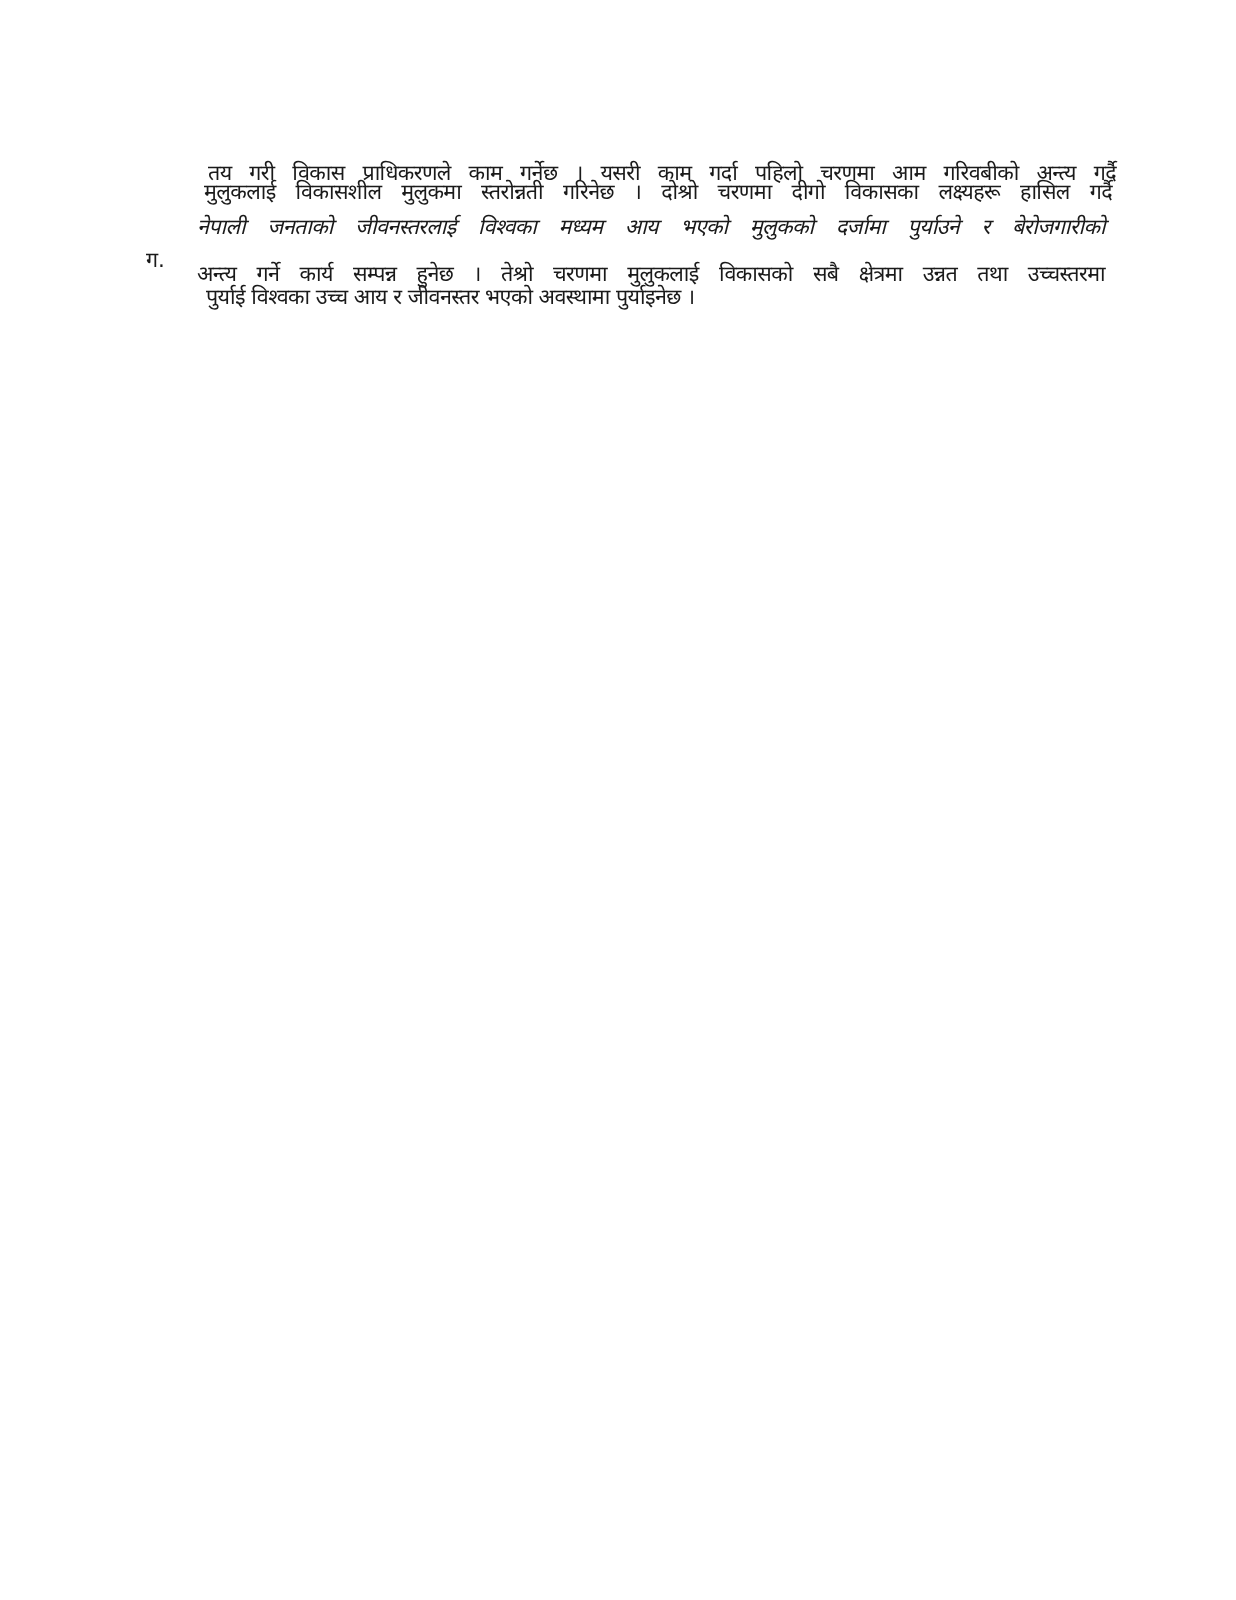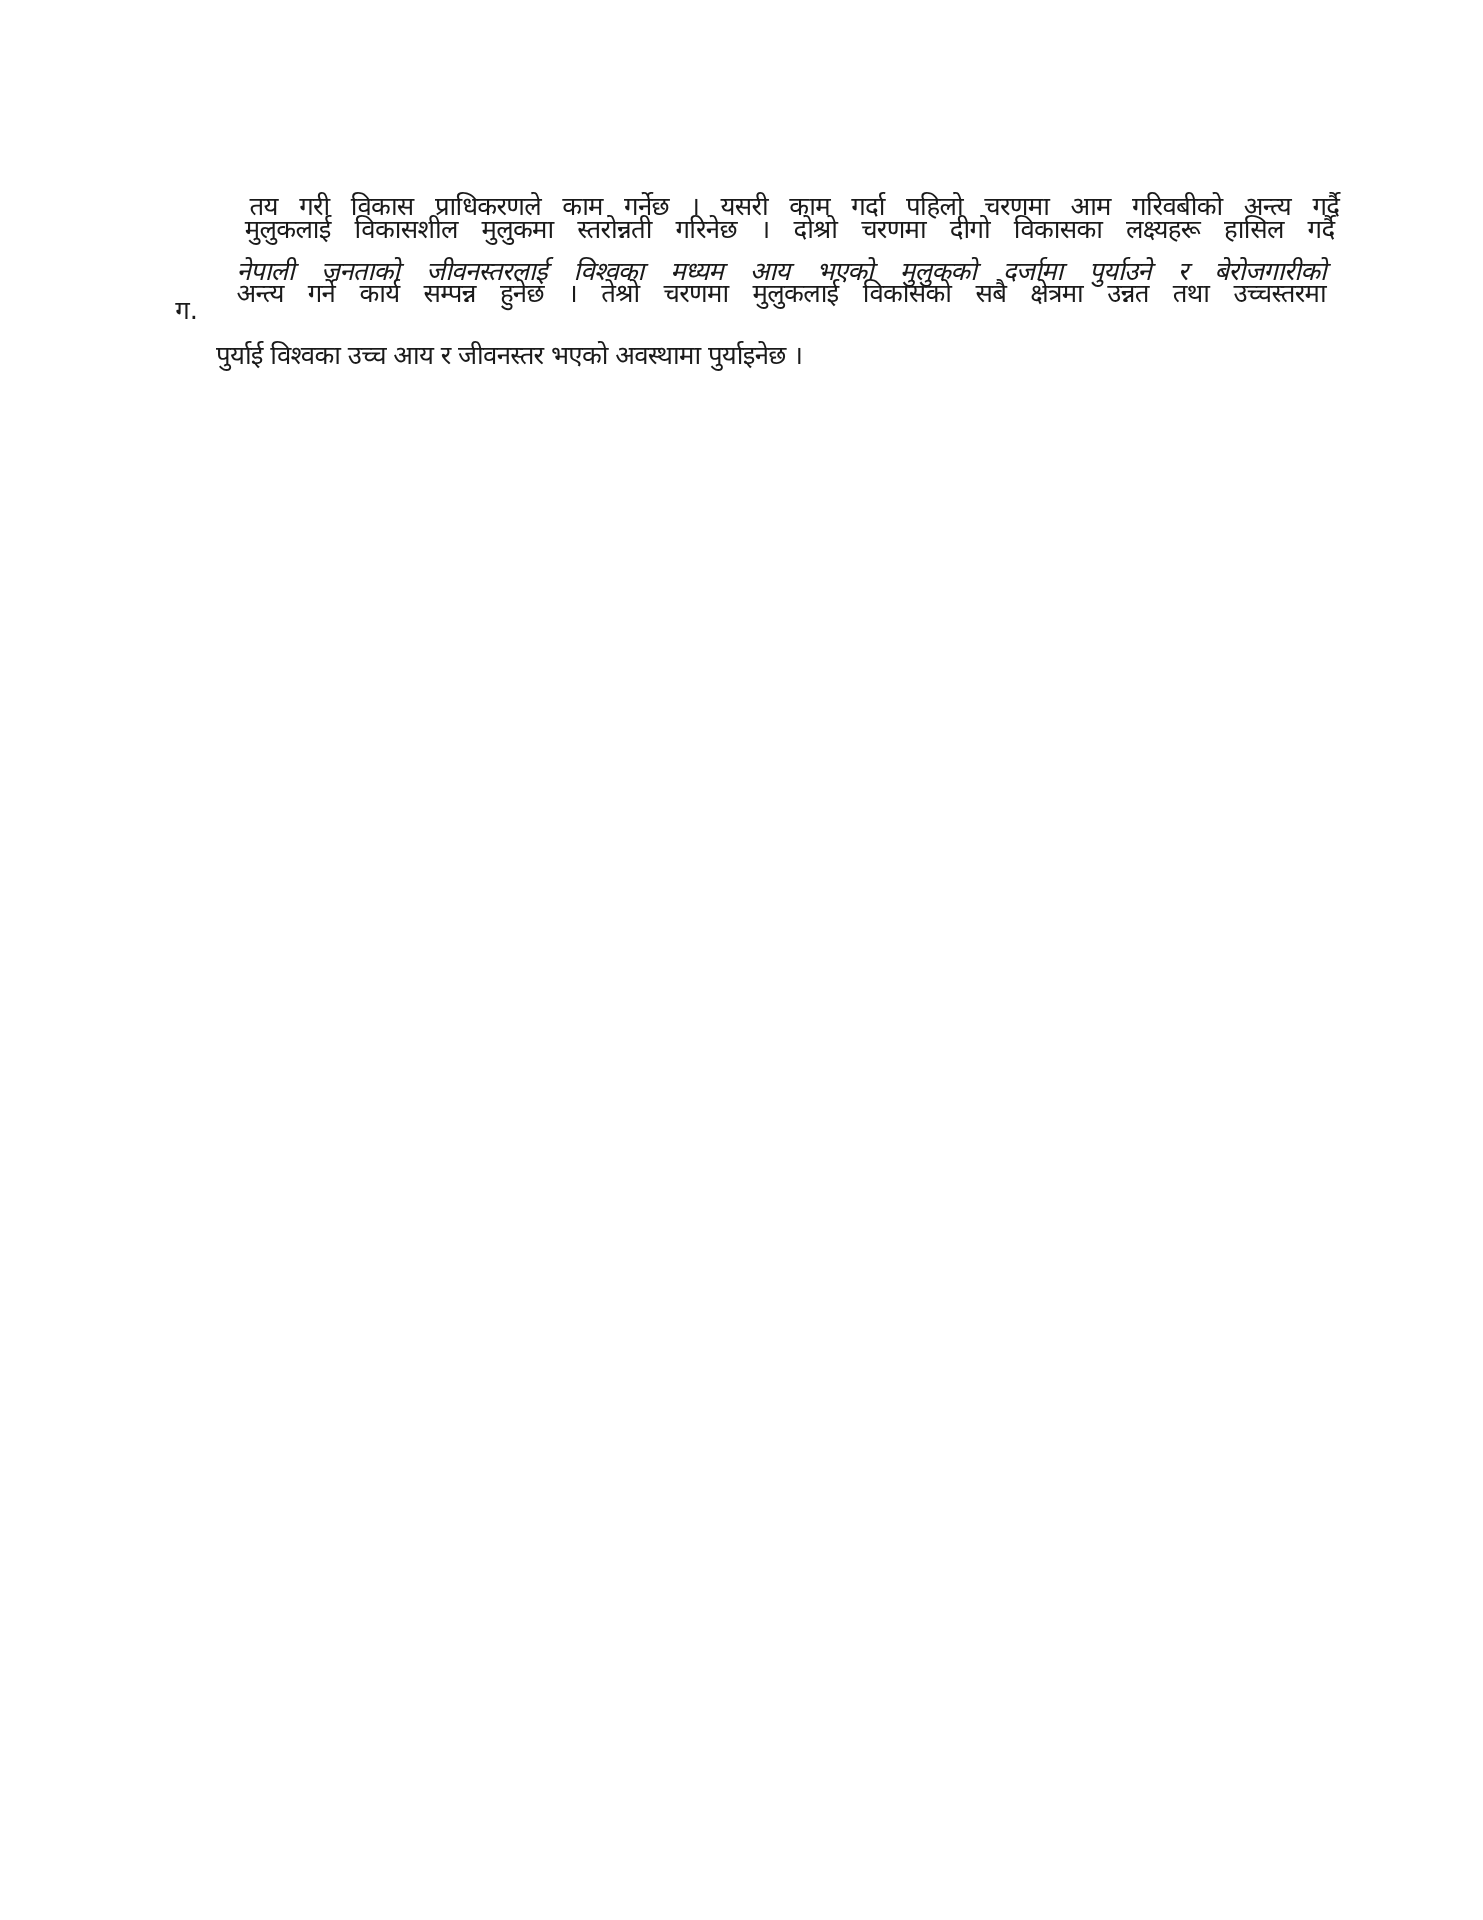--- a/index.html
+++ b/index.html
@@ -12,22 +12,22 @@
 </style>
 </head>
 <body>
 
 <div class="page">
 
   <div>
     <div class="line justify" style="left:208px;top:142px;width:908px;margin-top:16px;">तय गरी विकास प्राधिकरणले काम गर्नेछ । यसरी काम गर्दा पहिलो चरणमा आम गरिवबीको अन्त्य गर्दै</div>
     <div class="line justify" style="left:204px;top:177px;width:908px;">मुलुकलाई विकासशील मुलुकमा स्तरोन्नती गरिनेछ । दोश्रो चरणमा दीगो विकासका लक्ष्यहरू हासिल गर्दै</div>
     <div class="line justify" style="left:197px;top:212px;width:908px;font-style:italic;">नेपाली जनताको जीवनस्तरलाई विश्वका मध्यम आय भएको मुलुकको दर्जामा पुर्याउने र बेरोजगारीको</div>
-    <div class="line justify" style="left:197px;top:231px;width:908px;">अन्त्य गर्ने कार्य सम्पन्न हुनेछ । तेश्रो चरणमा मुलुकलाई विकासको सबै क्षेत्रमा उन्नत तथा उच्चस्तरमा</div>
-    <div class="line" style="left:180px;top:282px;">पुर्याई विश्वका उच्च आय र जीवनस्तर भएको अवस्थामा पुर्याइनेछ ।</div>
+    <div class="line justify" style="left:197px;top:259px;width:908px;">अन्त्य गर्ने कार्य सम्पन्न हुनेछ । तेश्रो चरणमा मुलुकलाई विकासको सबै क्षेत्रमा उन्नत तथा उच्चस्तरमा</div>
+    <div class="line" style="left:206px;top:282px;">पुर्याई विश्वका उच्च आय र जीवनस्तर भएको अवस्थामा पुर्याइनेछ ।</div>
   </div>
 
   <div>
     <div class="label" style="left:146px;top:242px;"></div>
     <div class="label" style="left:146px;top:244px;top:244px;"></div>
 
   </div>
 
   <div>
     <div class="label" style="left:146px;top:246px;"></div>

